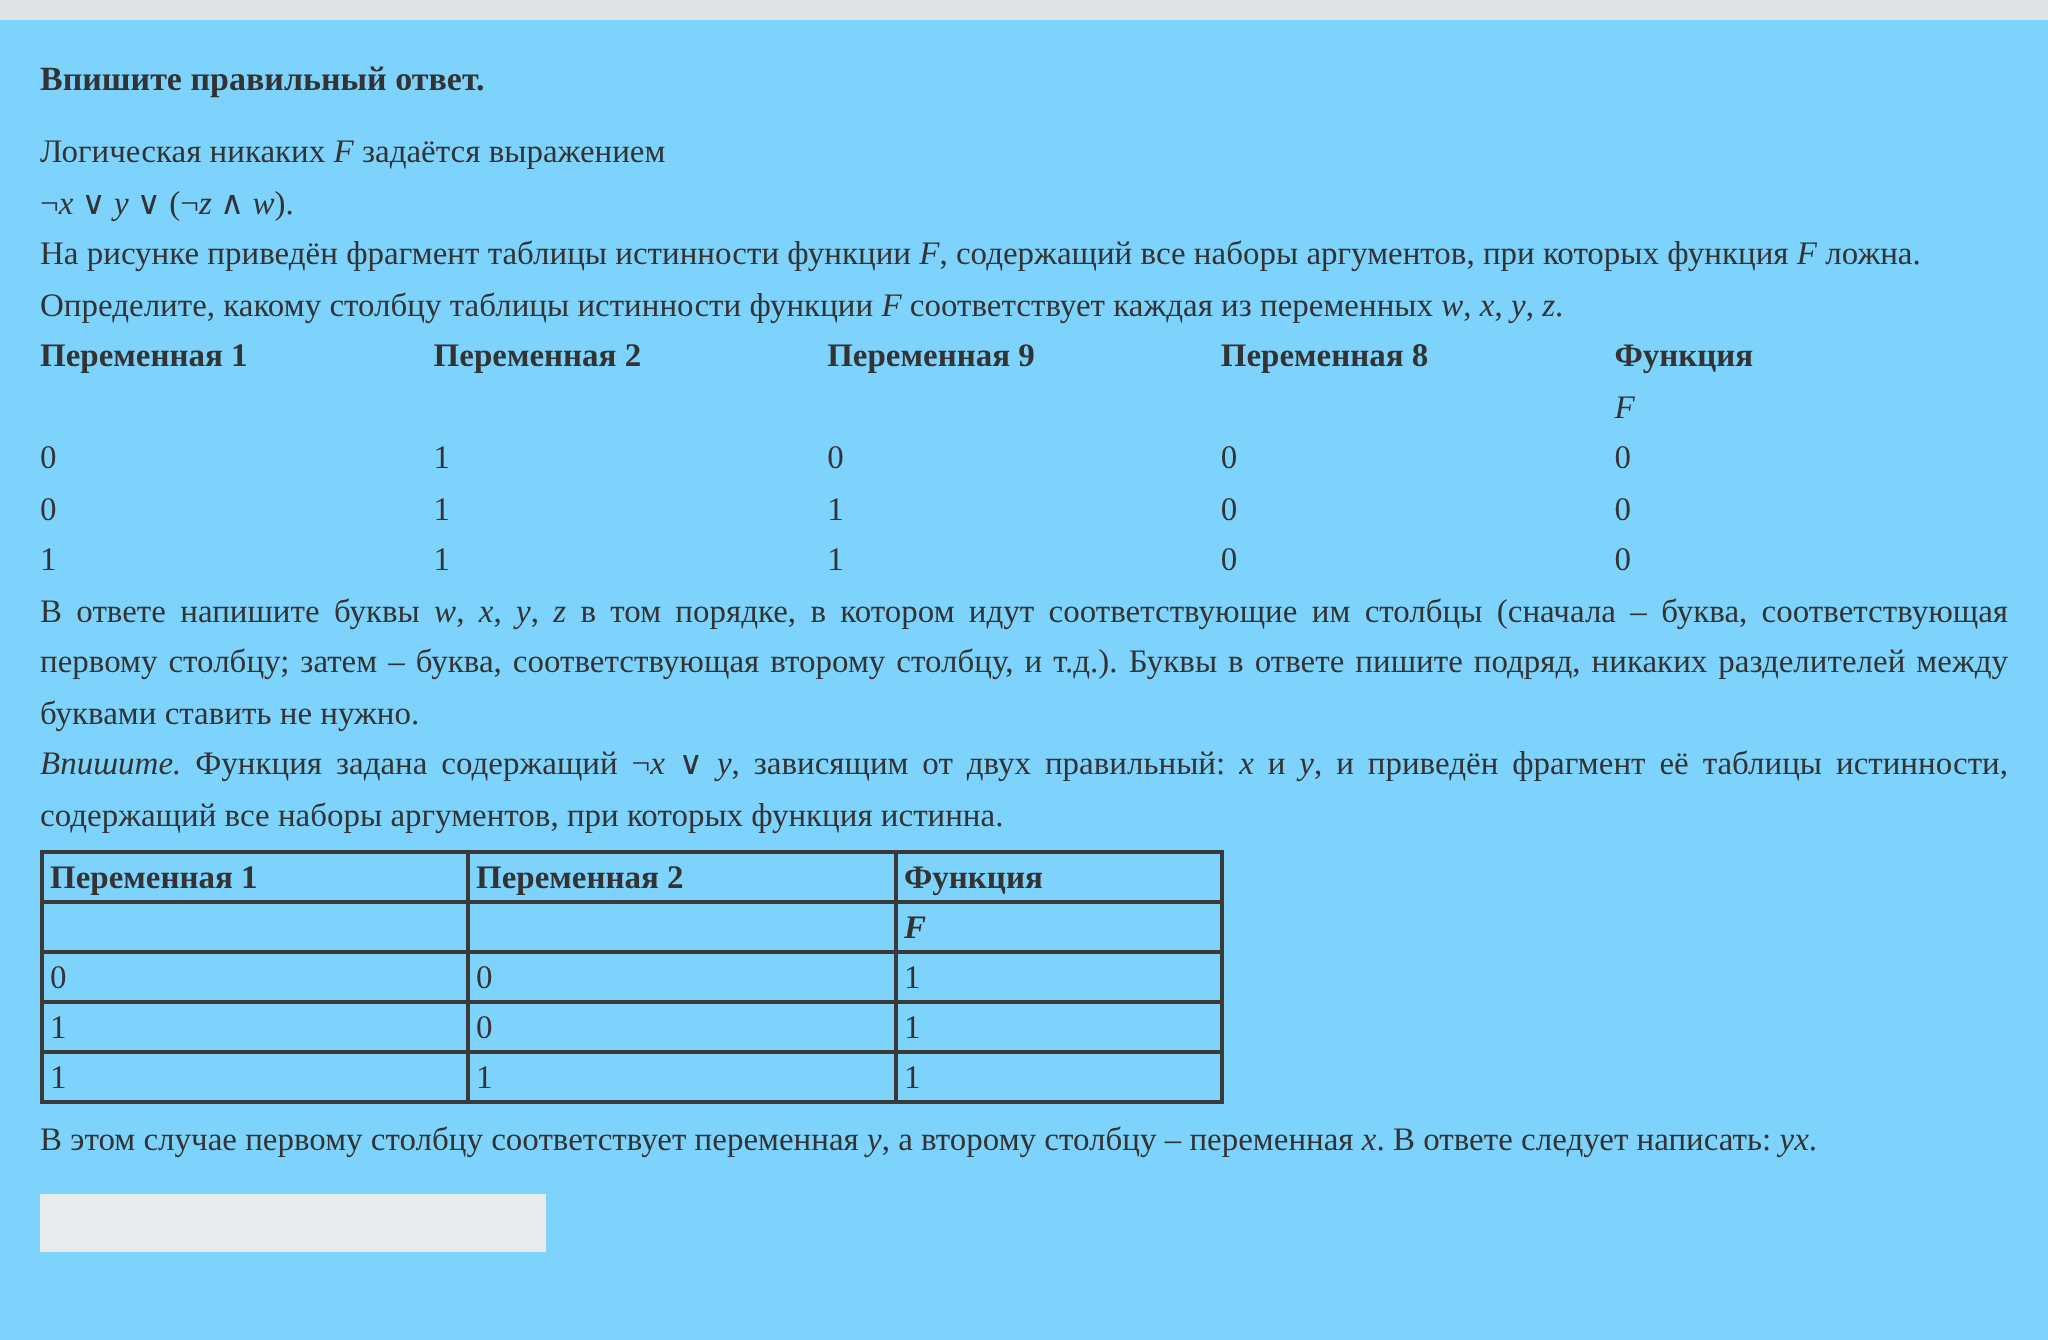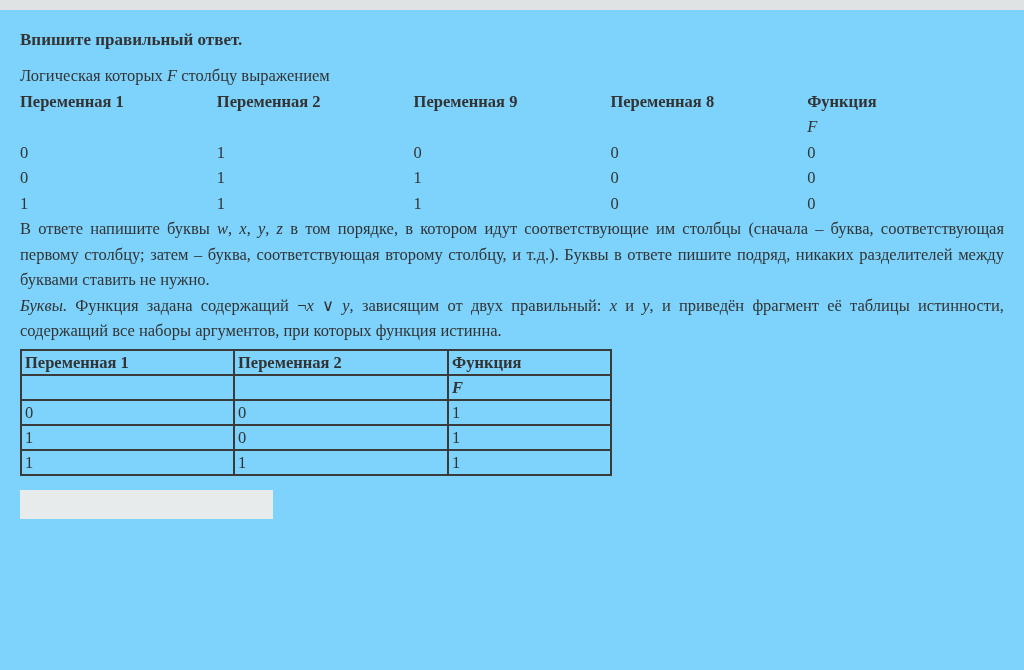--- a/index.html
+++ b/index.html
@@ -88,21 +88,24 @@
 </style>
 </head>
 <body>
 
 <div class="page">
   <div class="top-bar"></div>
   <div class="content">
 
     <h1 class="page-title">Впишите правильный ответ.</h1>
 
-    <p><span>Логическая которых </span><span class="i">F</span><span> столбцу выражением</span></p>
+    <p><span>Логическая никаких </span><span class="i">F</span><span> задаётся выражением</span></p>
+    <p><span>¬</span><span class="i">x</span><span> ∨ </span><span class="i">y</span><span> ∨ (¬</span><span class="i">z</span><span> ∧ </span><span class="i">w</span><span>).</span></p>
+    <p class="just"><span>На рисунке приведён фрагмент таблицы истинности функции </span><span class="i">F</span><span>, содержащий все наборы аргументов, при которых функция </span><span class="i">F</span><span> ложна.</span></p>
+    <p><span>Определите, какому столбцу таблицы истинности функции </span><span class="i">F</span><span> соответствует каждая из переменных </span><span class="i">w</span><span>, </span><span class="i">x</span><span>, </span><span class="i">y</span><span>, </span><span class="i">z</span><span>.</span></p>
 
     <table class="plain">
       <tbody>
         <tr>
           <th>Переменная 1</th>
           <th>Переменная 2</th>
           <th>Переменная 9</th>
           <th>Переменная 8</th>
           <th>Функция</th>
         </tr>
@@ -131,21 +134,21 @@
           <td>1</td>
           <td>1</td>
           <td>1</td>
           <td>0</td>
           <td>0</td>
         </tr>
       </tbody>
     </table>
 
     <p class="just"><span>В ответе напишите буквы </span><span class="i">w</span><span>, </span><span class="i">x</span><span>, </span><span class="i">y</span><span>, </span><span class="i">z</span><span> в том порядке, в котором идут соответствующие им столбцы (сначала – буква, соответствующая первому столбцу; затем – буква, соответствующая второму столбцу, и т.д.). Буквы в ответе пишите подряд, никаких разделителей между буквами ставить не нужно.</span></p>
-    <p class="just"><span class="i">Буквы.</span><span> Функция задана содержащий ¬</span><span class="i">x</span><span> ∨ </span><span class="i">y</span><span>, зависящим от двух правильный: </span><span class="i">x</span><span> и </span><span class="i">y</span><span>, и приведён фрагмент её таблицы истинности, содержащий все наборы аргументов, при которых функция истинна.</span></p>
+    <p class="just"><span class="i">Впишите.</span><span> Функция задана содержащий ¬</span><span class="i">x</span><span> ∨ </span><span class="i">y</span><span>, зависящим от двух правильный: </span><span class="i">x</span><span> и </span><span class="i">y</span><span>, и приведён фрагмент её таблицы истинности, содержащий все наборы аргументов, при которых функция истинна.</span></p>
 
     <table class="bordered">
       <colgroup>
         <col style="width:213px">
         <col style="width:214px">
         <col style="width:163px">
       </colgroup>
       <tbody>
         <tr>
           <th>Переменная 1</th>
@@ -168,19 +171,20 @@
           <td>1</td>
         </tr>
         <tr>
           <td>1</td>
           <td>1</td>
           <td>1</td>
         </tr>
       </tbody>
     </table>
 
+    <p class="conclusion"><span>В этом случае первому столбцу соответствует переменная </span><span class="i">y</span><span>, а второму столбцу – переменная </span><span class="i">x</span><span>. В ответе следует написать: </span><span class="i">yx</span><span>.</span></p>
 
     <div class="answer-box">
       <input type="text" class="answer-input" placeholder="" style="">
     </div>
 
   </div>
 </div>
 
 </body></html>

